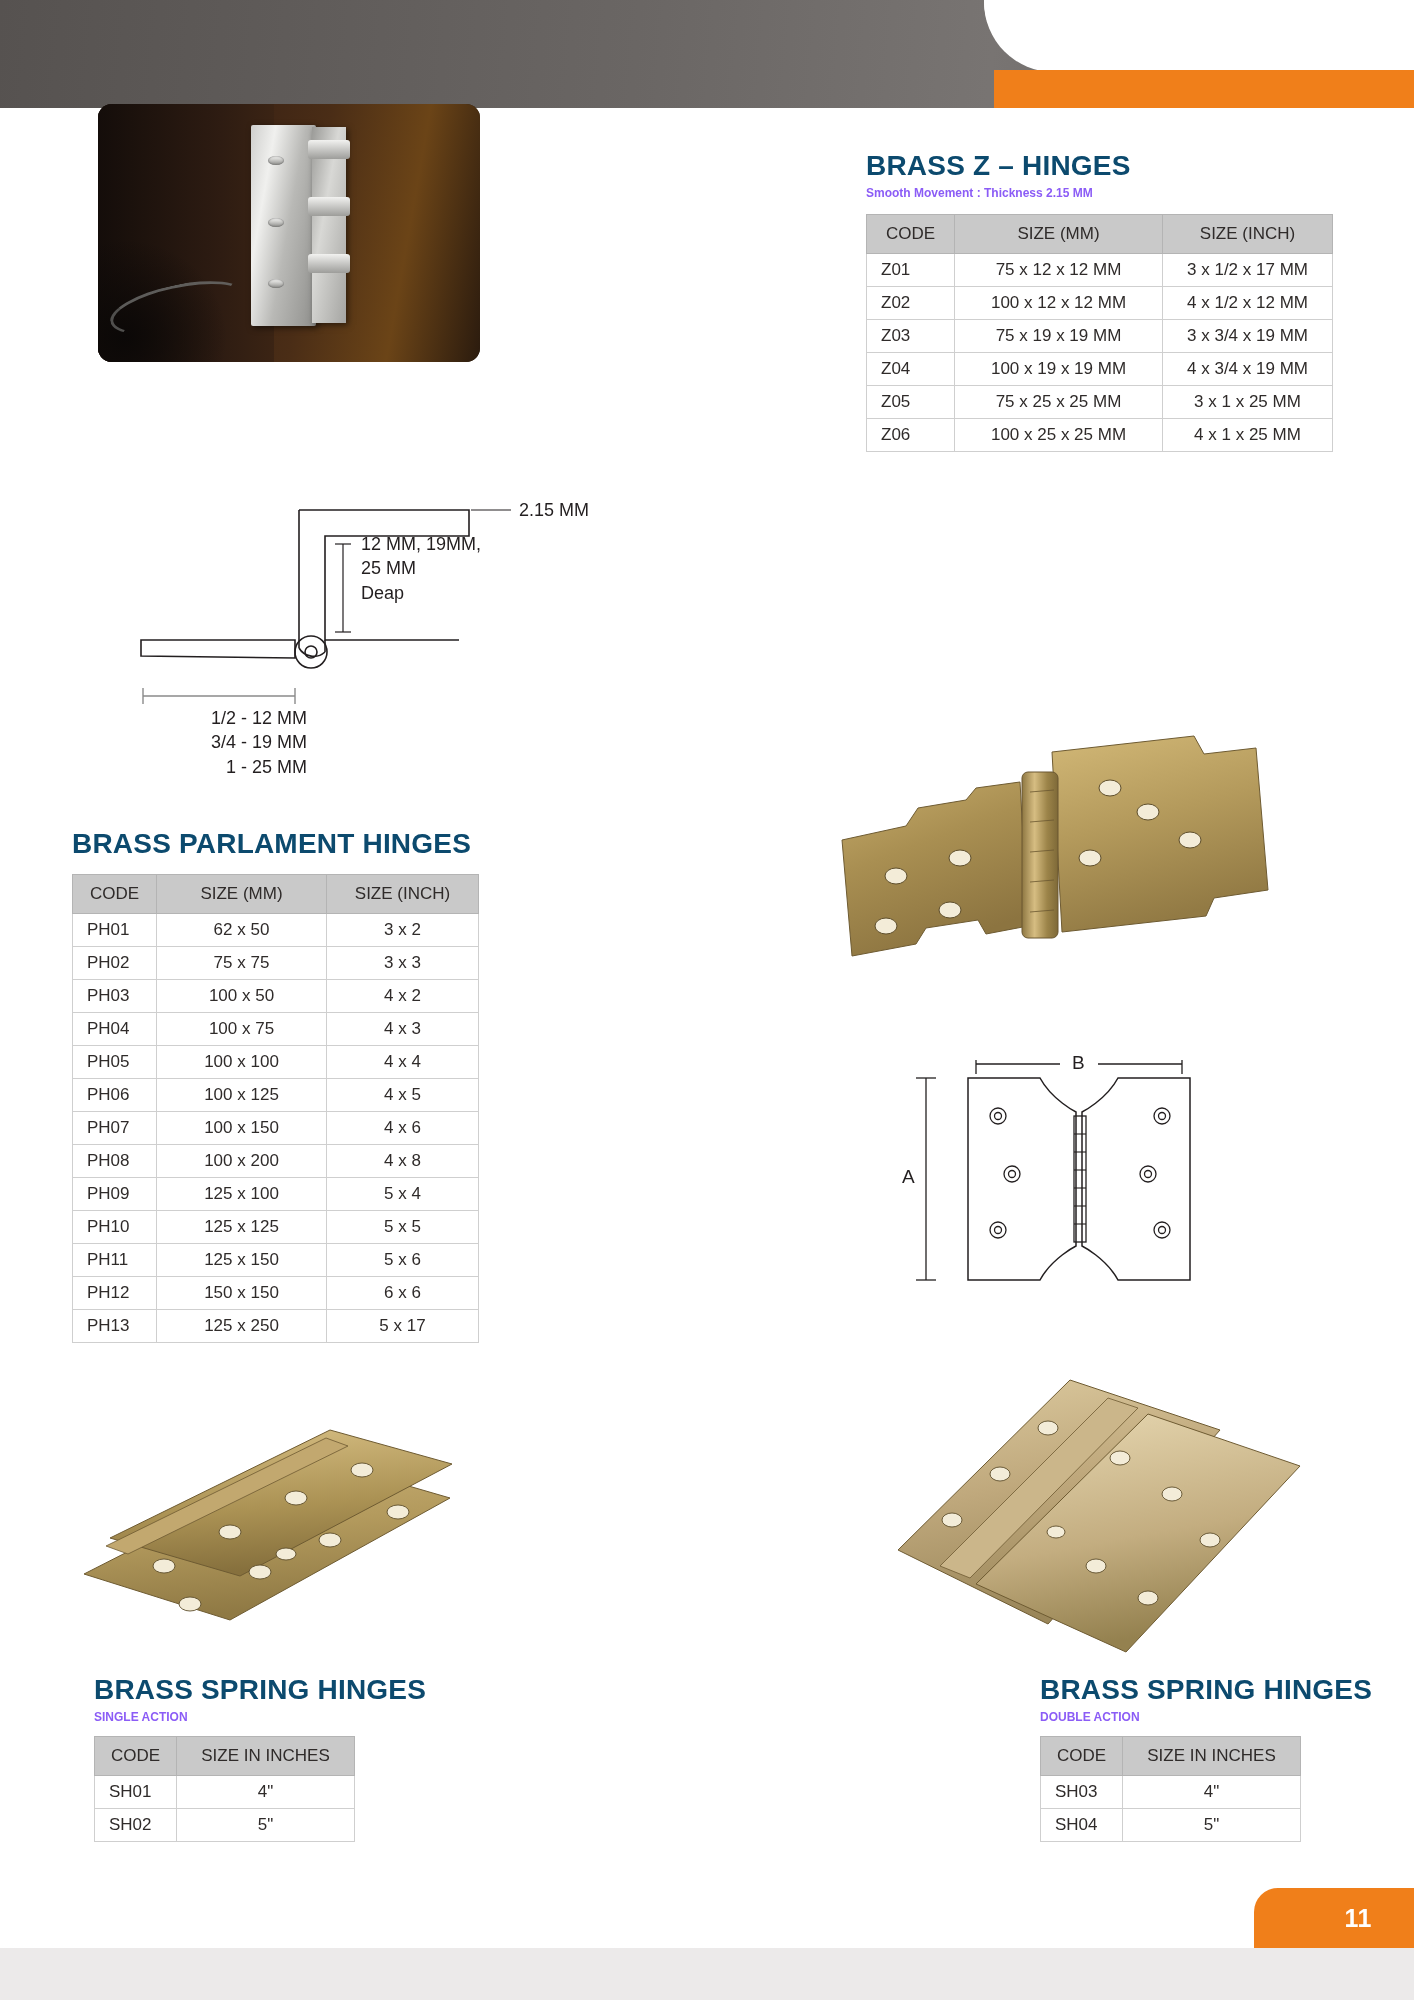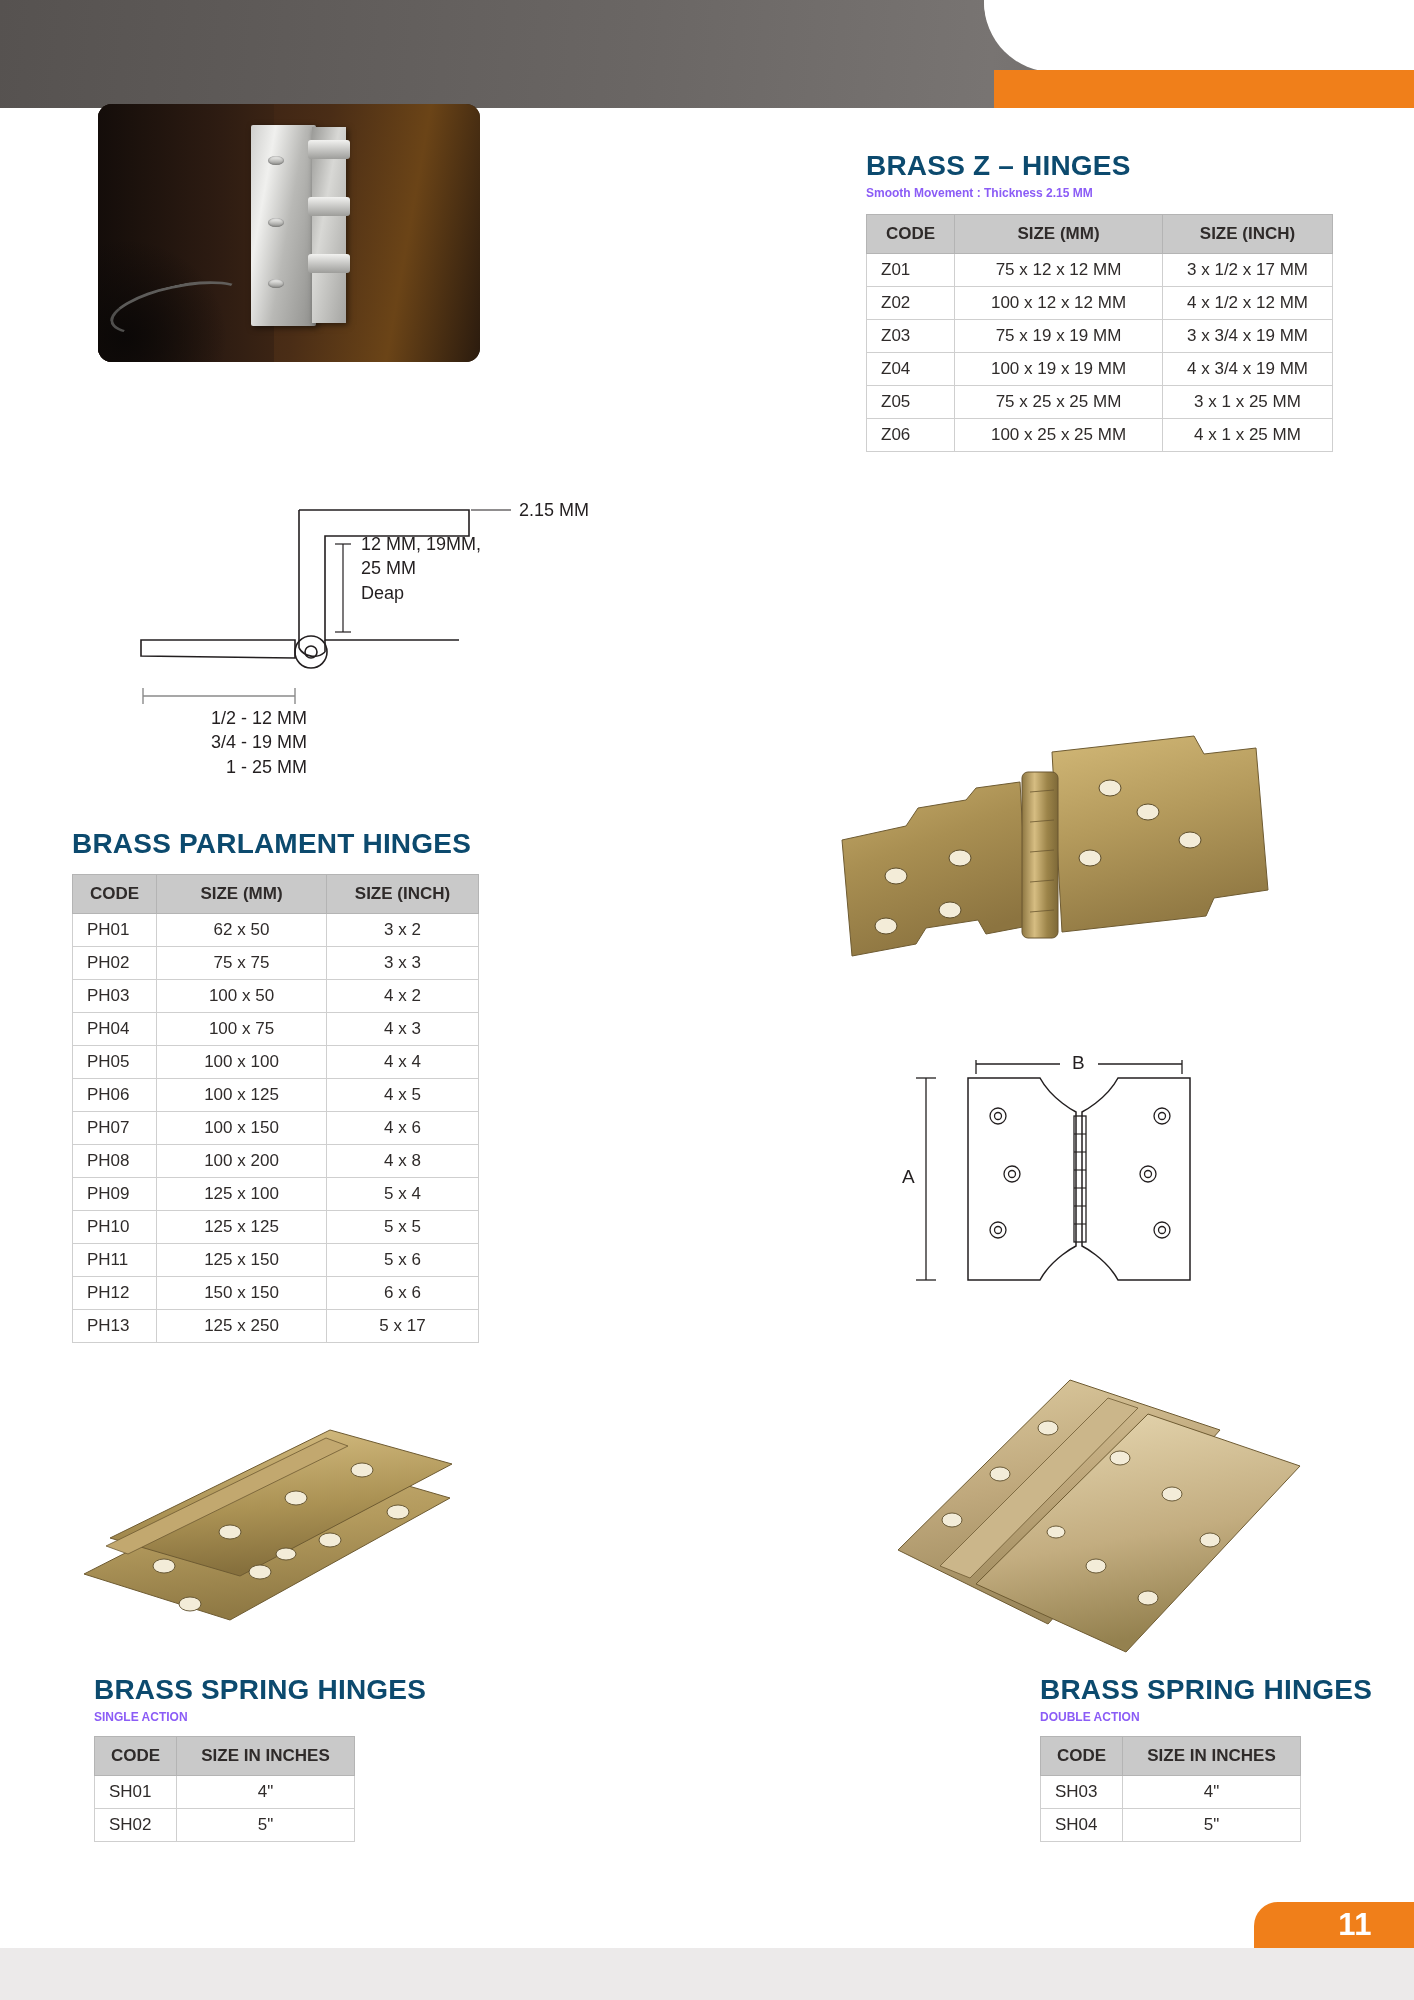--- a/index.html
+++ b/index.html
@@ -39,25 +39,25 @@
   }
 
   
   .footer-band {
     position: absolute; left: 0; bottom: 0;
     width: 1414px; height: 52px;
     background: #eceaea;
   }
   .page-num-tab {
     position: absolute; right: 0; bottom: 52px;
-    width: 160px; height: 46px;
+    width: 160px; height: 60px;
     background: #f07f1a;
     border-top-left-radius: 24px;
     color: #ffffff;
-    font-size: 31px; font-weight: bold;
+    font-size: 25px; font-weight: bold;
     display: flex; align-items: center; justify-content: flex-end;
     padding-right: 42px;
     letter-spacing: .5px;
   }
 
   
   .sec-title {
     font-size: 28px;
     font-weight: bold;
     letter-spacing: .2px;
@@ -76,21 +76,21 @@
   
   table.spec {
     border-collapse: collapse;
     font-size: 17px;
     color: #2f2b2a;
     background: #fff;
   }
   table.spec th {
     background: #c9c9c9;
     color: #2f2b2a;
-    font-weight: bold;
+    font-weight: normal;
     font-size: 17px;
     border: 1px solid #b4b4b4;
     padding: 9px 8px;
     text-align: center;
     white-space: nowrap;
   }
   table.spec td {
     border: 1px solid #cfcfcf;
     padding: 6px 8px;
     text-align: center;

